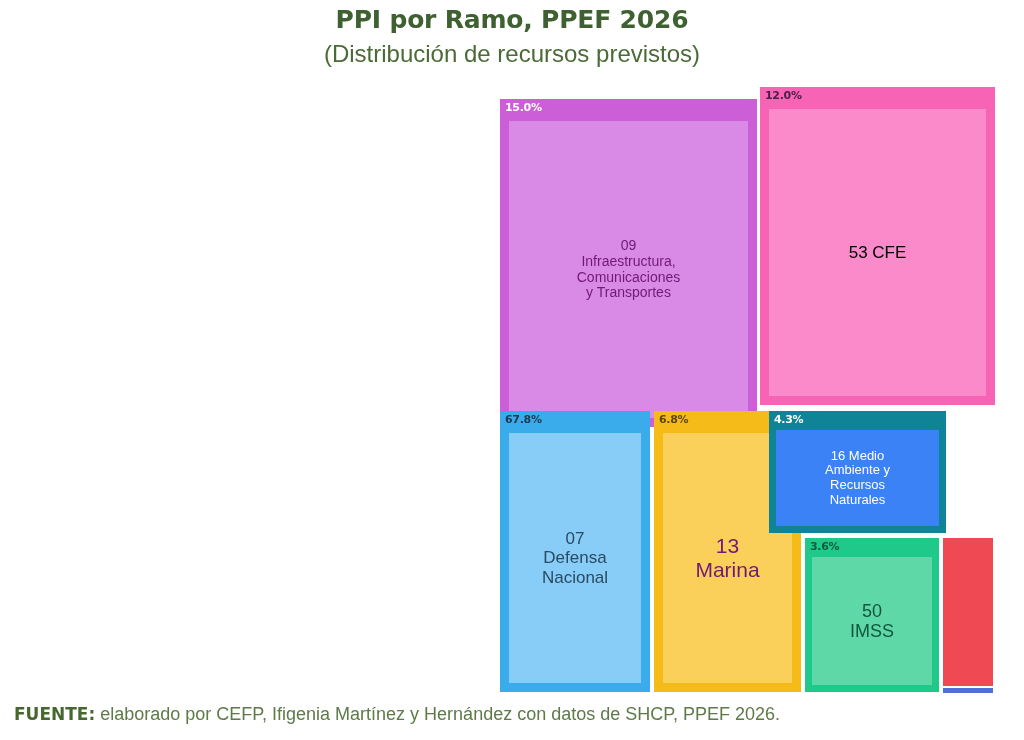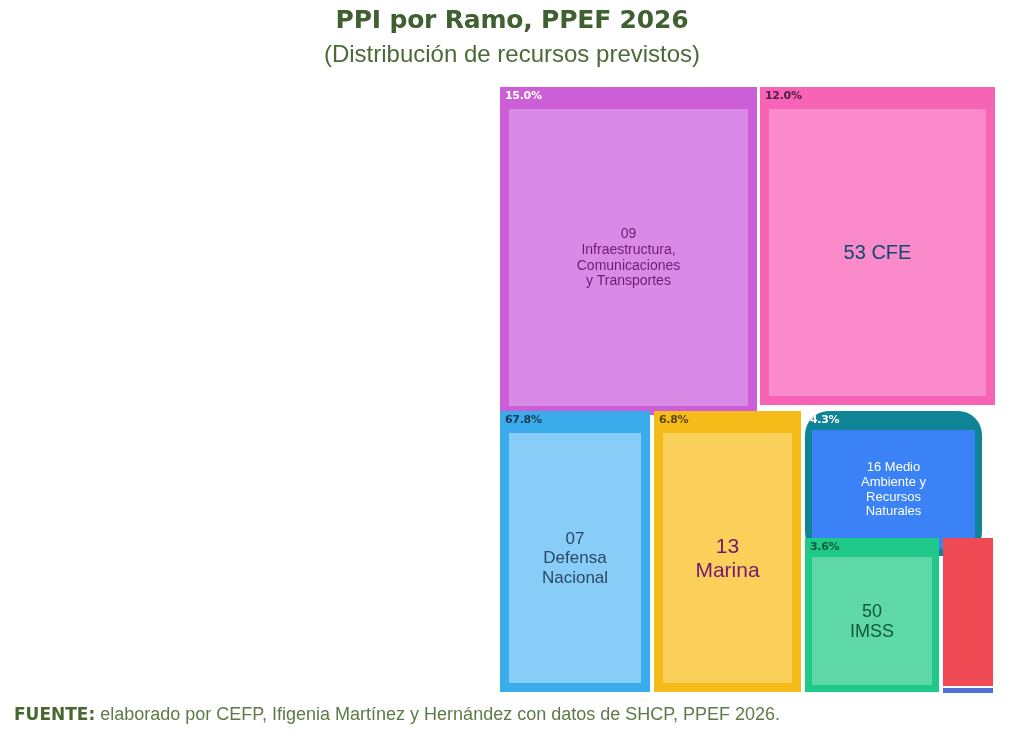--- a/index.html
+++ b/index.html
@@ -93,45 +93,45 @@
 
   
 
   
   #tile-pemex { left: 0px; top: 0px; width: 466px; height: 605px; background: #0d8a8a; }
   #tile-pemex .tile-inner { background: #2ba0a0; top: 22px; left: 10px; right: 10px; bottom: 10px; }
   #tile-pemex .pct { color: #ffffff; }
   #tile-pemex .label { color: #f2fbfb; font-size: 22px; }
 
   
-  #tile-infra { left: 473px; top: 0px; width: 257px; height: 328px; background: #cc5fd8; }
+  #tile-infra { left: 473px; top: 12px; width: 257px; height: 328px; background: #cc5fd8; }
   #tile-infra .tile-inner { background: #d98ae6; top: 22px; }
   #tile-infra .pct { color: #ffffff; }
   #tile-infra .label { color: #701a75; font-size: 14px; }
 
   
   #tile-cfe { left: 733px; top: 0px; width: 235px; height: 318px; background: #f763b5; }
   #tile-cfe .tile-inner { background: #fa8ac9; top: 22px; }
   #tile-cfe .pct { color: #4c2046; }
-  #tile-cfe .label { color: #0c4a6e; font-size: 20px; }
+  #tile-cfe .label { color: #000000; font-size: 17px; }
 
   
   #tile-defensa { left: 473px; top: 324px; width: 150px; height: 281px; background: #3aaceb; }
   #tile-defensa .tile-inner { background: #87cdf7; top: 22px; }
   #tile-defensa .pct { color: #1d3a52; }
   #tile-defensa .label { color: #2b4a63; font-size: 17px; }
 
   
   #tile-marina { left: 627px; top: 324px; width: 147px; height: 281px; background: #f5bb19; text-decoration: underline; }
   #tile-marina .tile-inner { background: #fad05a; top: 22px; }
   #tile-marina .pct { color: #5e4608; }
   #tile-marina .label { color: #701a75; font-size: 21px; }
 
   
-  #tile-medio { left: 778px; top: 324px; width: 177px; height: 145px; background: #0f8496; border-radius: 24px; }
+  #tile-medio { left: 742px; top: 324px; width: 177px; height: 122px; background: #0f8496; }
   #tile-medio .tile-inner { background: #3b82f6; top: 19px; left: 7px; right: 7px; bottom: 7px; }
   #tile-medio .pct { color: #ffffff; }
   #tile-medio .label { color: #ffffff; font-size: 13px; }
 
   
   #tile-imss { left: 778px; top: 451px; width: 134px; height: 154px; background: #1ec98a; }
   #tile-imss .tile-inner { background: #5fd8a8; top: 19px; left: 7px; right: 7px; bottom: 7px; }
   #tile-imss .pct { color: #0f5b3c; }
   #tile-imss .label { color: #12563a; font-size: 18px; }
 

